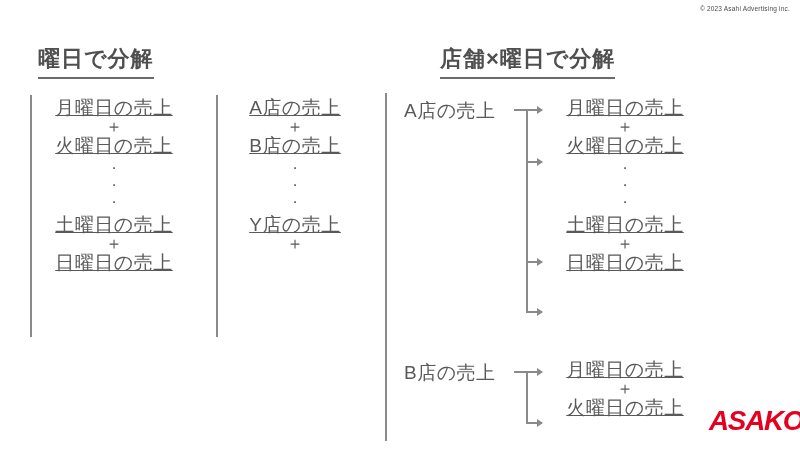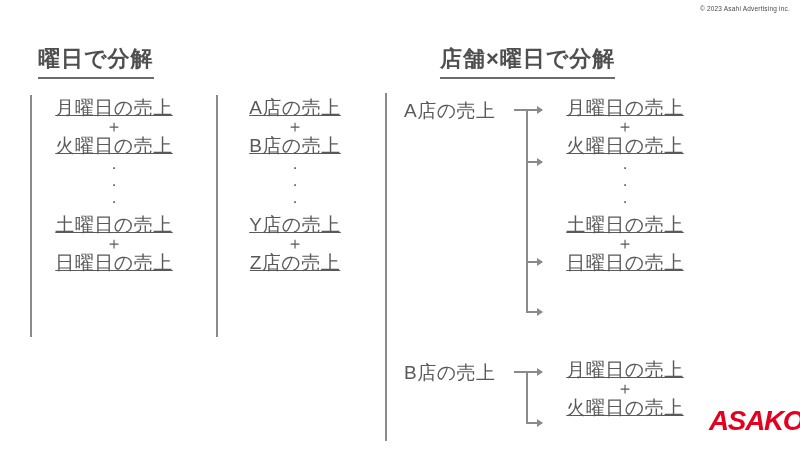--- a/index.html
+++ b/index.html
@@ -193,21 +193,20 @@
     <div class="term">A店の売上</div>
     <div class="plus">＋</div>
     <div class="term">B店の売上</div>
     <div class="dots">
       <span>·</span>
       <span>·</span>
       <span>·</span>
     </div>
     <div class="term">Y店の売上</div>
     <div class="plus">＋</div>
-    <div class="term">Z店の売上</div>
   </div>
 
   <div class="heading" id="heading-3">店舗×曜日で分解</div>
   <div class="divider" id="divider-3"></div>
 
   <div class="store-group" id="group-a">
     <div class="store-label">A店の売上</div>
 
     <div class="spine-lead" style="left:110px; top:11px; width:24px;"></div>
 

